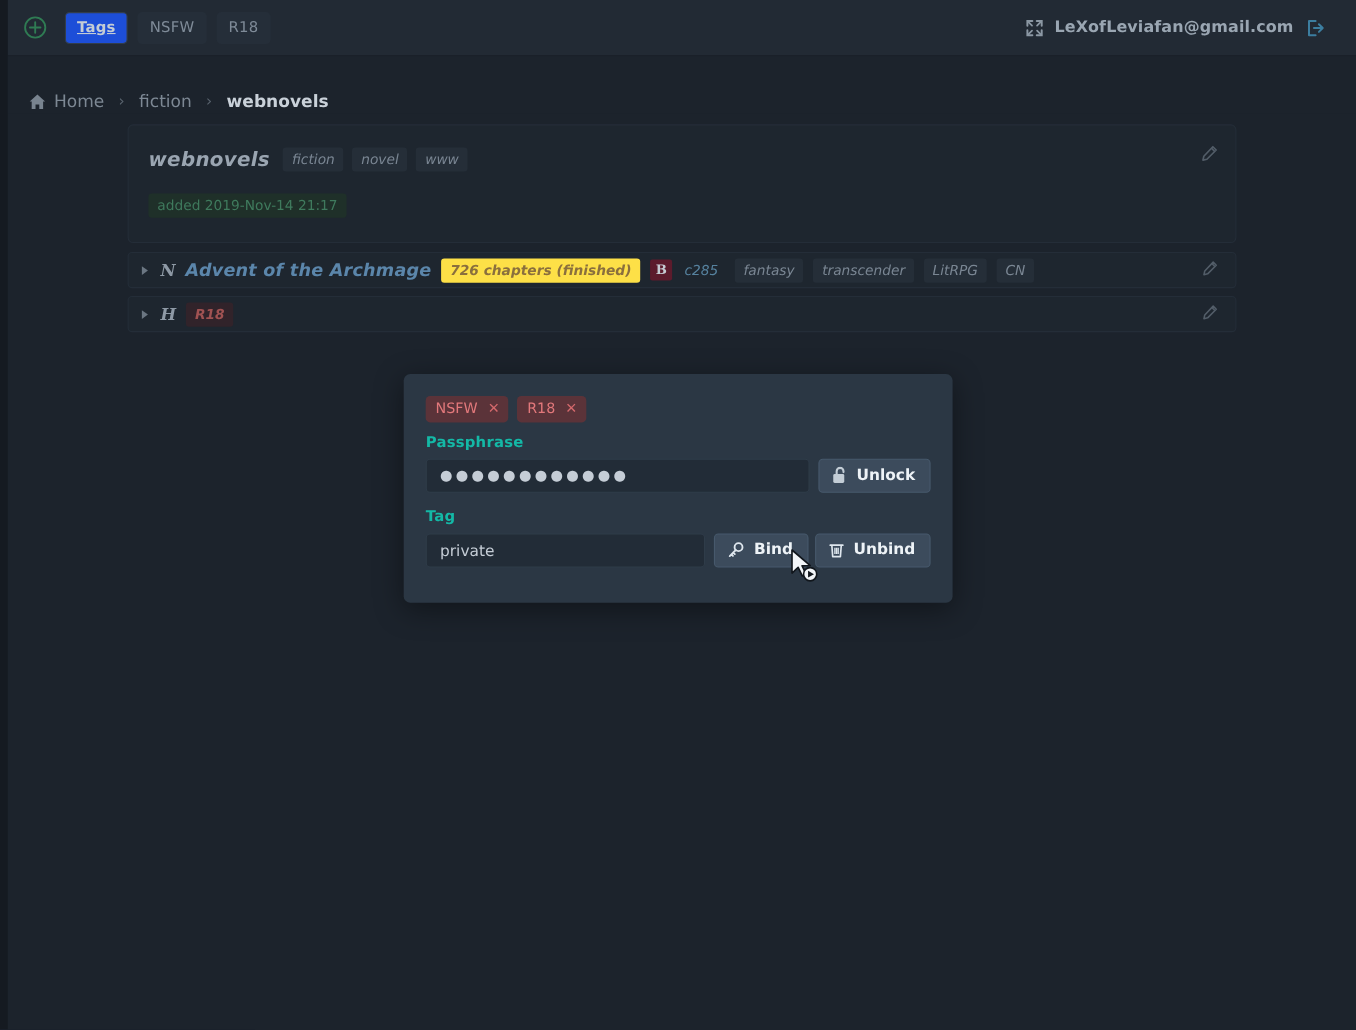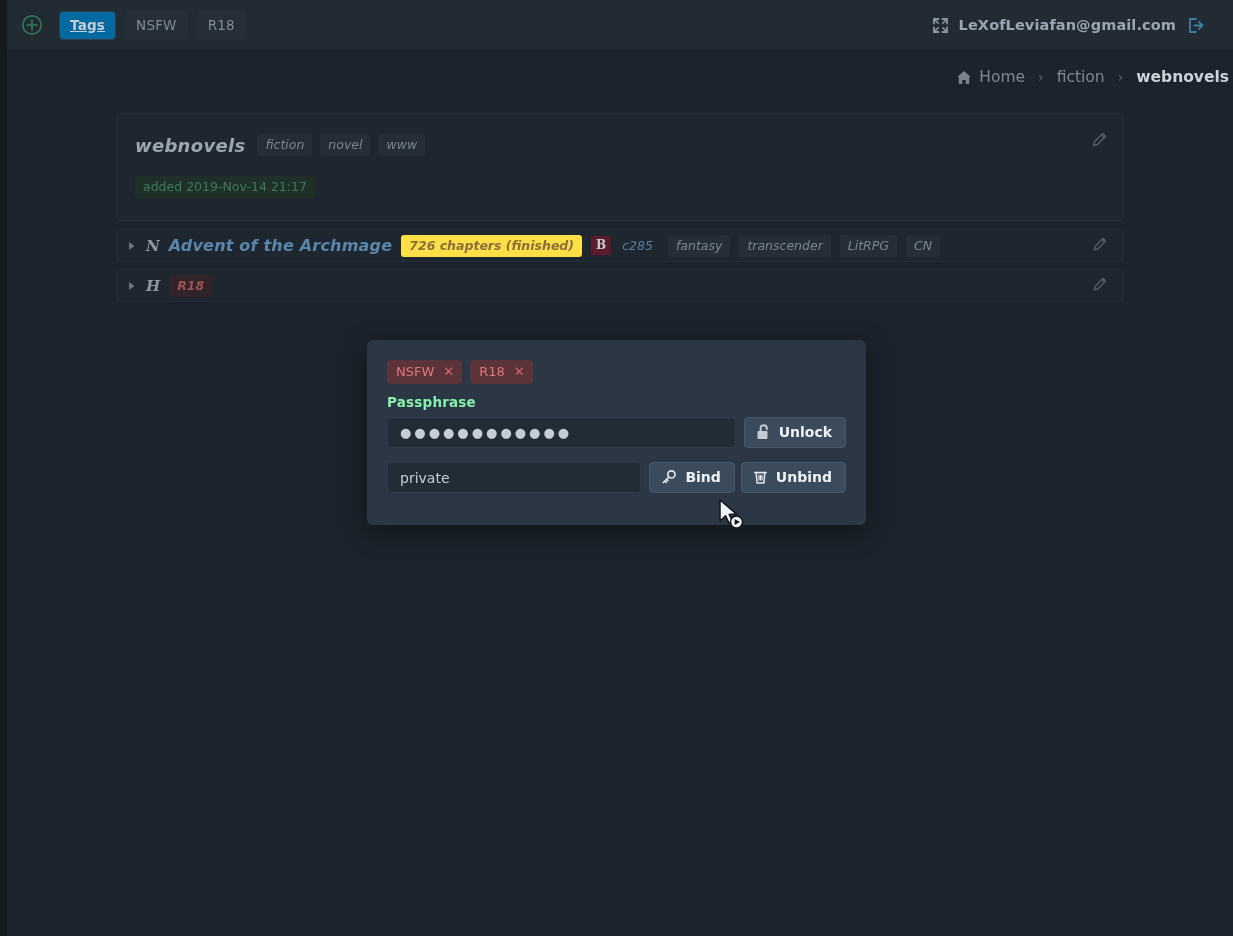--- a/index.html
+++ b/index.html
@@ -51,21 +51,21 @@
     font-size: 13.5px;
     padding: 6px 11px 7px 11px;
     border-radius: 4px;
     color: #7f8b98;
     margin-right: 9px;
     white-space: nowrap;
     cursor: pointer;
     letter-spacing: .2px;
   }
   .toptag.active {
-    background: #0369a1;
+    background: #1d4ed8;
     color: #c4ccd4;
     font-weight: bold;
     border: 1px solid #323d4c;
     padding: 5px 10px 6px 10px;
     text-decoration: underline;
   }
   .toptag.plain {
     background: #252e39;
   }
 
@@ -80,28 +80,27 @@
     font-size: 14.5px;
     color: #9aa6b2;
     letter-spacing: .1px;
     font-weight: bold;
   }
   .icon-btn { cursor: pointer; display: flex; align-items: center; }
 
   
   .breadcrumb {
     position: absolute;
-    left: 7px; top: 51px; right: 0;
+    left: 7px; top: 66px; right: 0;
     height: 52px;
     display: flex;
     align-items: center;
     padding-left: 15px;
     gap: 4px;
     font-size: 15.5px;
-    justify-content: flex-end;
   }
   .crumb { color: #7d8894; cursor: pointer; padding: 0 4px; }
   .crumb.home { display: flex; align-items: center; gap: 7px; }
   .crumb.current { color: #c9d1d9; font-weight: bold; cursor: default; }
   .crumb-sep { color: #59636e; font-size: 14px; padding: 0 5px; }
 
   
   .main {
     position: absolute;
     left: 7px; top: 103px; right: 0; bottom: 0;
@@ -249,21 +248,21 @@
     gap: 9px;
     background: #5b3339;
     color: #e2787b;
     font-size: 13px;
     border-radius: 4px;
     padding: 4px 8px 5px 9px;
   }
   .tag-pill .x { cursor: pointer; color: #d4696c; font-size: 13px; line-height: 1; }
 
   .field-label {
-    color: #86efac;
+    color: #14b8a6;
     font-size: 13.5px;
     font-weight: bold;
     margin-bottom: 7px;
     letter-spacing: .2px;
   }
   .field-row {
     display: flex;
     align-items: stretch;
     gap: 0;
     margin-bottom: 14px;
@@ -460,20 +459,21 @@
           <svg width="15" height="16" viewBox="0 0 15 16" style="display:block">
             <rect x="1.5" y="7" width="10" height="8" rx="1.3" fill="#c3cdd6"></rect>
             <path d="M4.6 7 V4.4 A3.1 3.1 0 0 1 10.8 4.4 V5.2" fill="none" stroke="#c3cdd6" stroke-width="1.9" stroke-linecap="round"></path>
           </svg>
         </span>
         <span>Unlock</span>
       </button>
     </span>
   </div>
 
+  <div class="field-label">Tag</div>
   <div class="field-row">
     <input class="txt-input" type="text" value="private" style="">
     <span class="btn-group">
       <button class="mbtn">
         <span>
           <svg width="16" height="16" viewBox="0 0 16 16" style="display:block">
             <circle cx="10.4" cy="5.4" r="3.6" fill="none" stroke="#dfe7ee" stroke-width="1.7"></circle>
             <path d="M7.9 8 L2.4 13.5 M3.9 12 L5.3 13.4 M5.6 10.3 L7 11.7" stroke="#dfe7ee" stroke-width="1.7" stroke-linecap="round"></path>
           </svg>
         </span>

